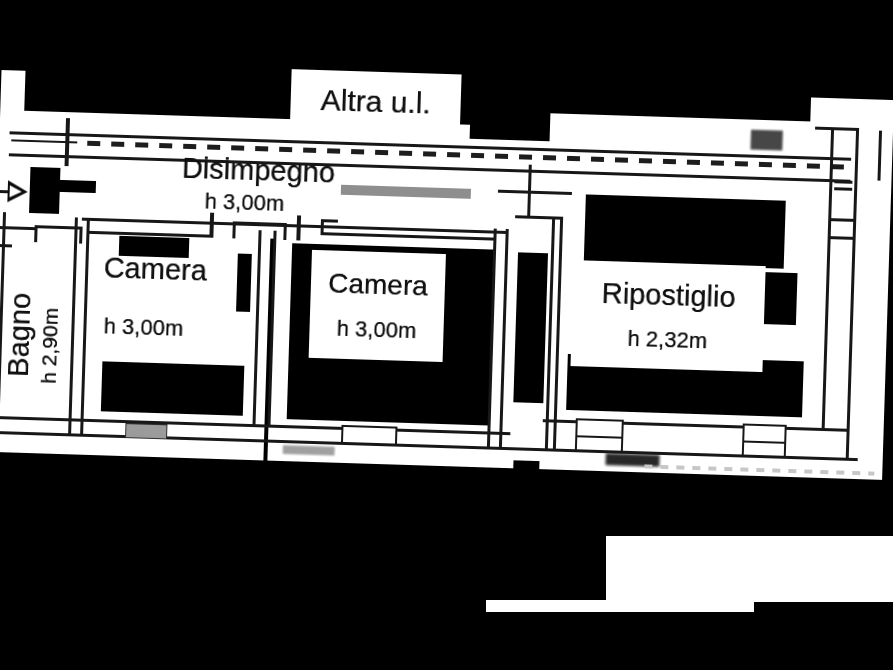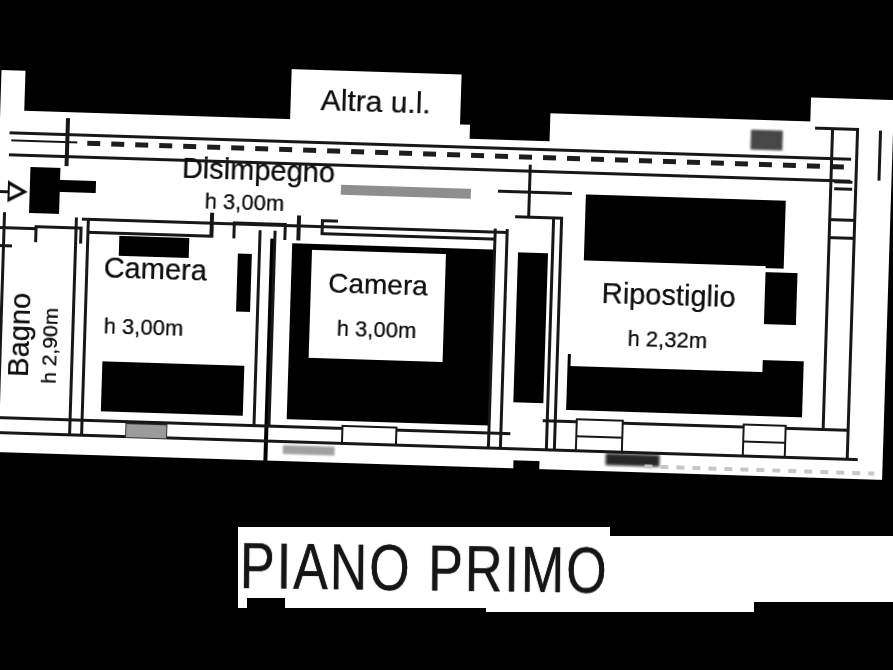--- a/index.html
+++ b/index.html
@@ -146,18 +146,15 @@
     </div>
 
     <div class="halo" style="left:578px;top:124px;width:192px;height:106px">
       <div class="lbl" style="font-size:29px">Ripostiglio</div>
       <div class="lbl" style="font-size:22px">h 2,32m</div>
     </div>
   </div>
 
   <div class="wp" style="left:606px;top:536px;width:287px;height:66px"></div>
   <div class="wp" style="left:486px;top:600px;width:268px;height:12px"></div>
-  <div id="title-box">
-    <span>PIANO PRIMO</span>
-  </div>
   <div class="bk" style="position:absolute;left:247px;top:598px;width:38px;height:12px"></div>
 
 </div>
 
 </body></html>

